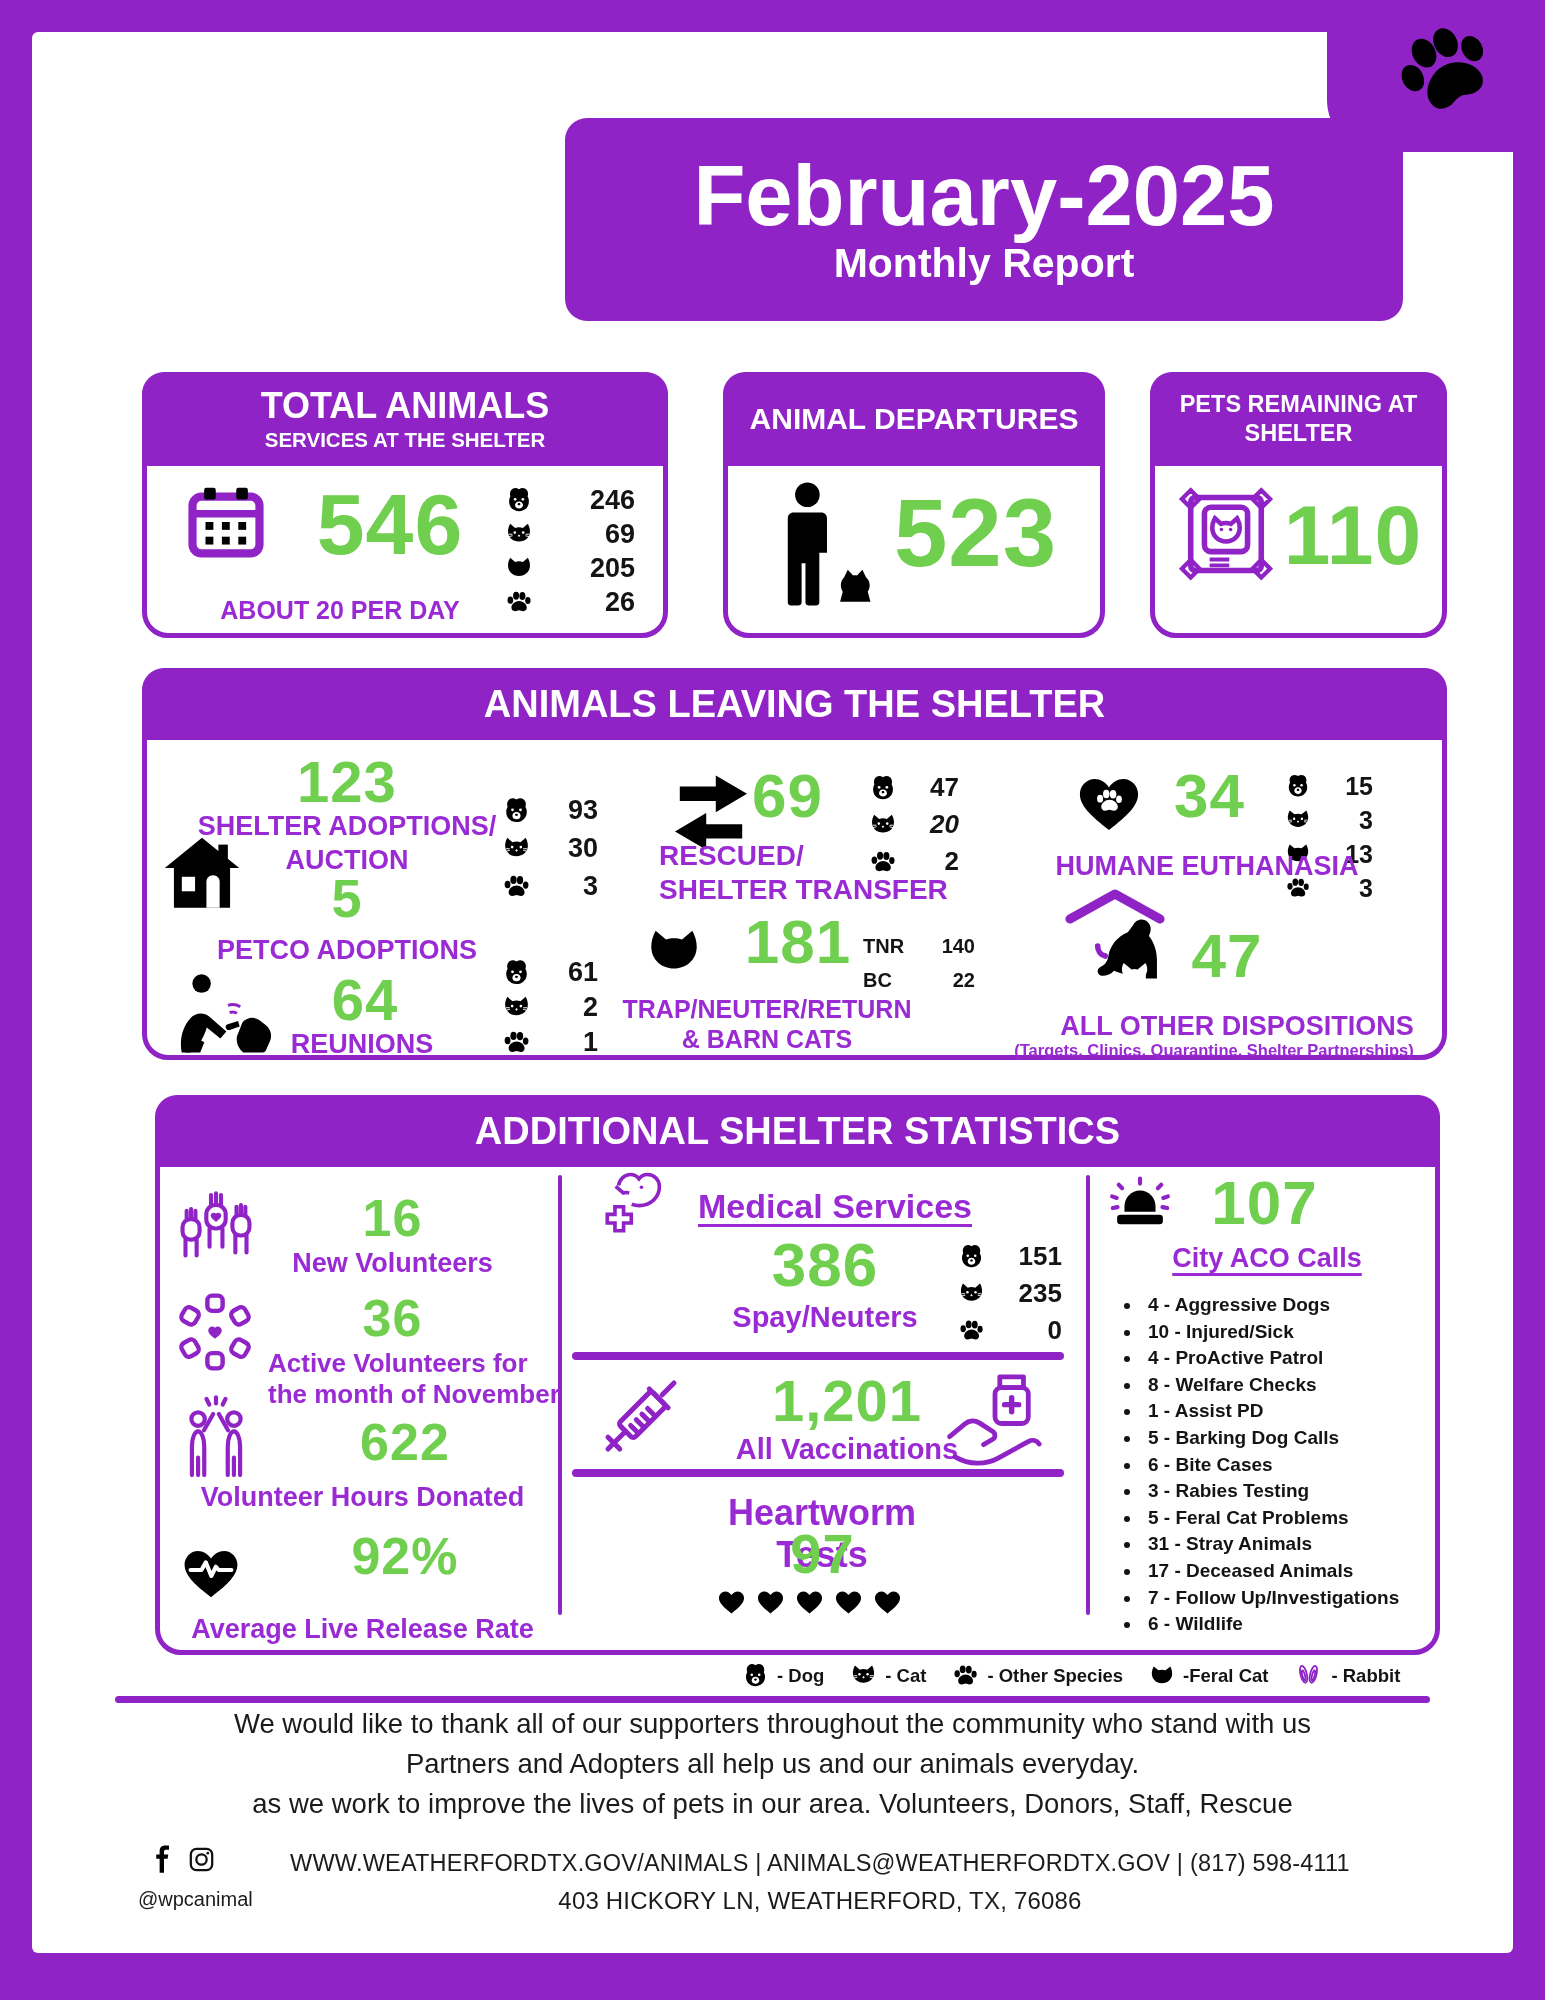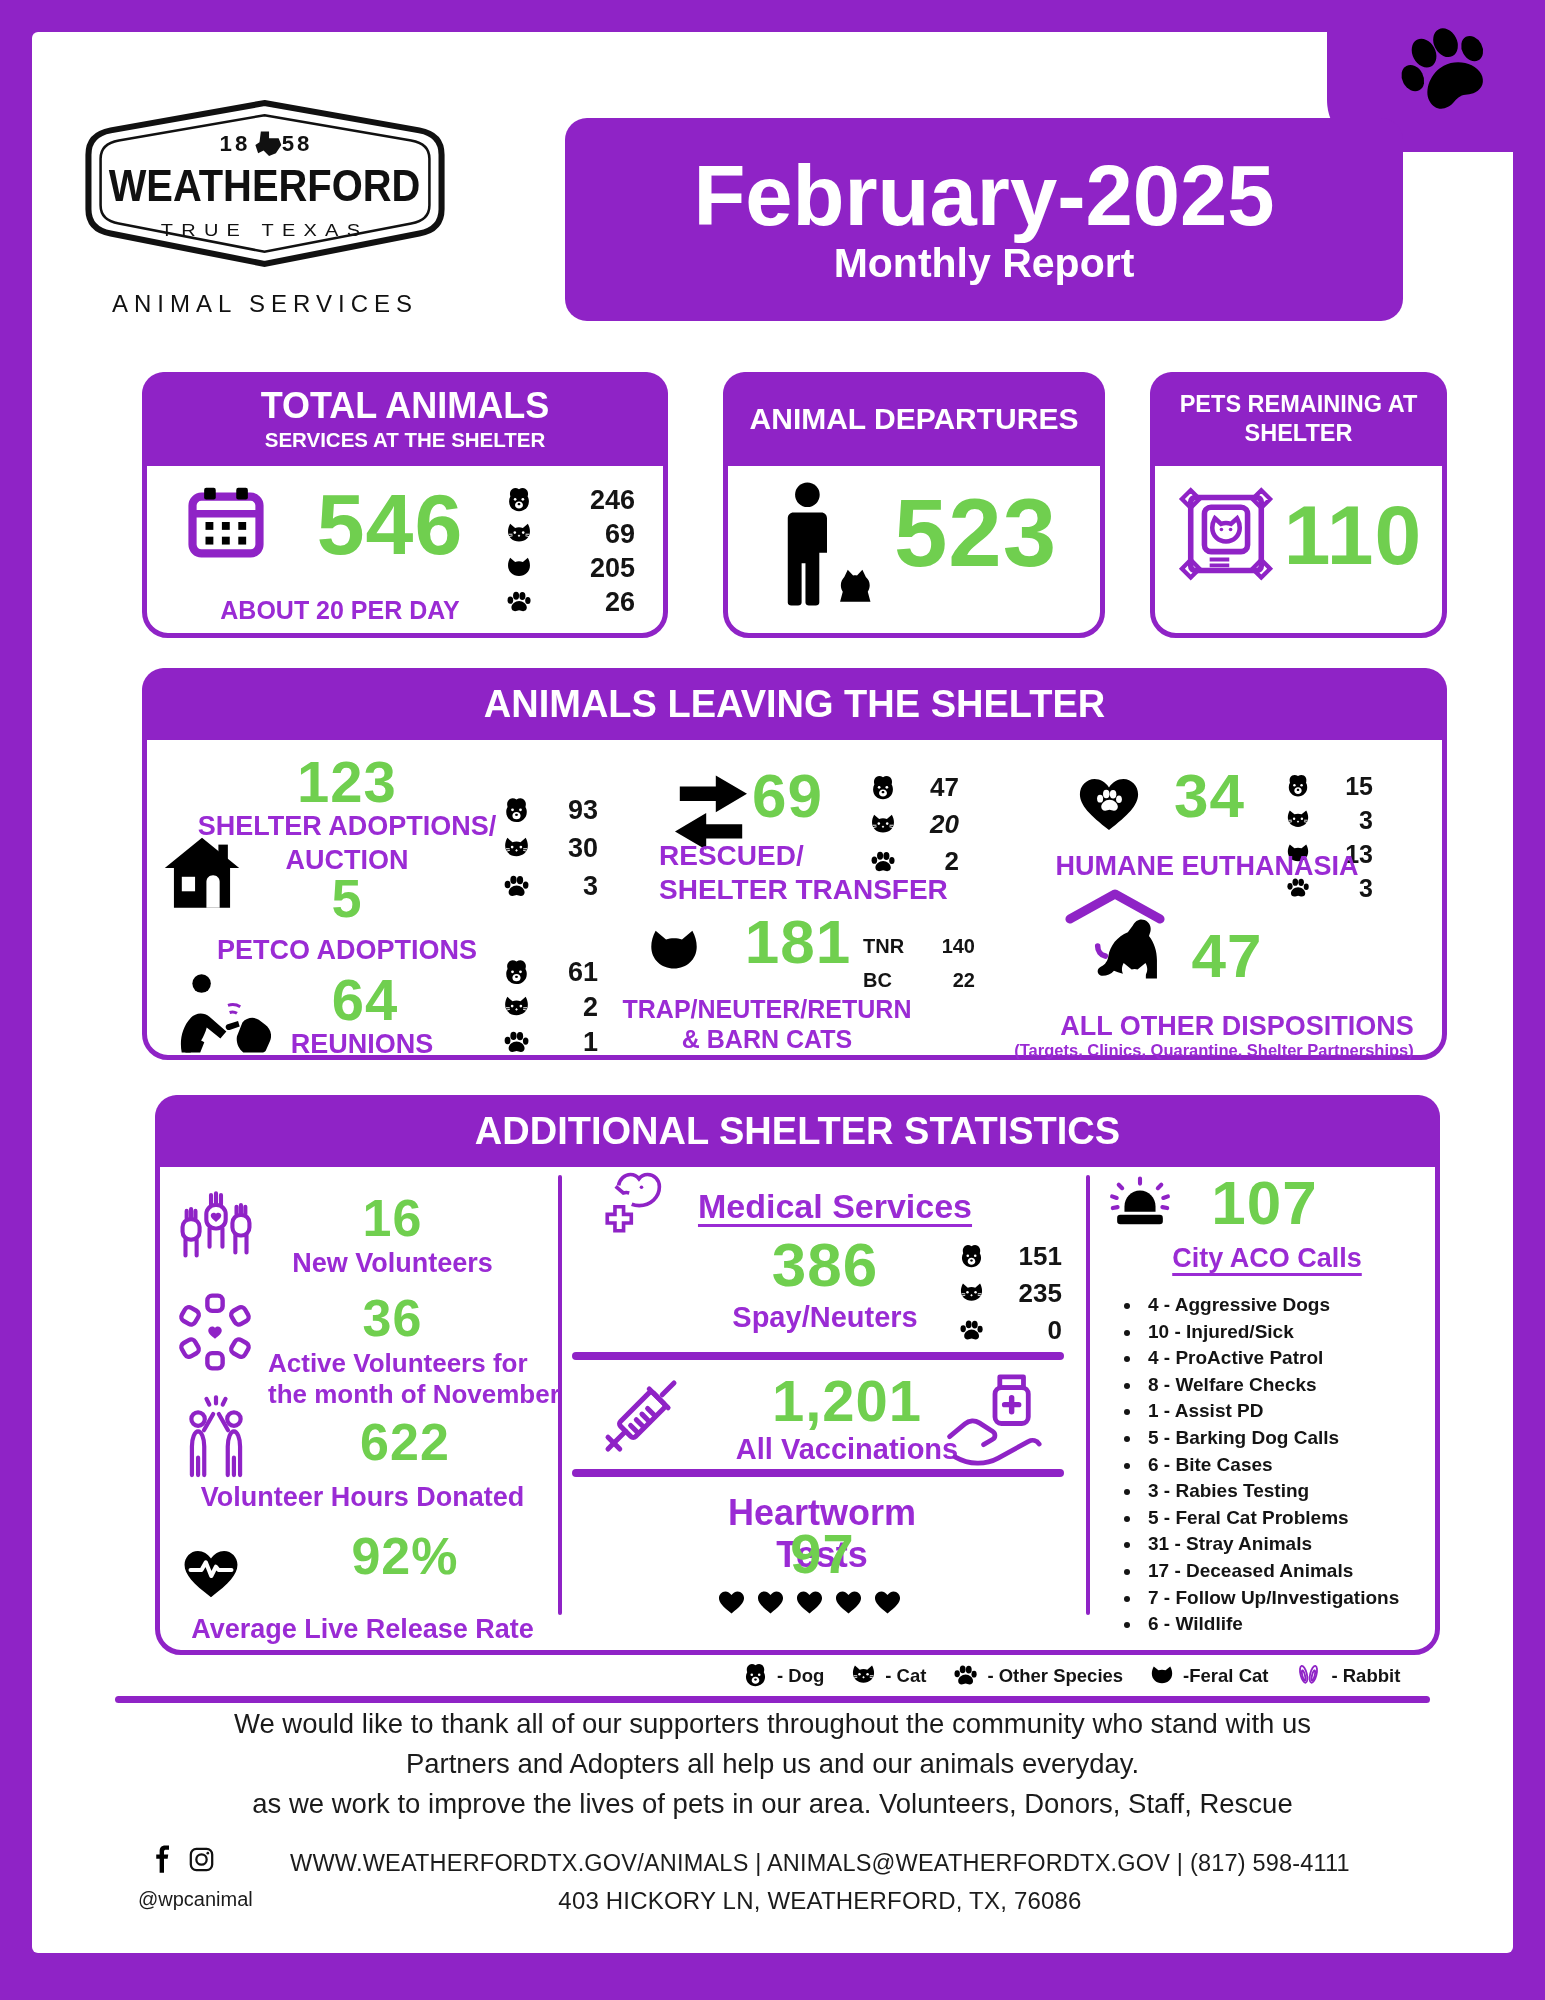--- a/index.html
+++ b/index.html
@@ -207,34 +207,20 @@
 
 <div class="page">
   <div class="inner"></div>
 
   <div class="corner">
     <svg style="position:absolute;left:62px;top:16px;width:112px;height:106px;color:#fff;transform:rotate(-28deg)">
         <use href="#i-paw"></use>
       </svg>
   </div>
 
-  <div class="abs" style="left:85px;top:98px;width:360px;">
-    <svg width="360" height="172" viewBox="0 0 355 170">
-      <path d="M177 5 L330 32 Q352 36 352 56 L352 110 Q352 130 330 134 L177 164 L25 134 Q3 130 3 110 L3 56 Q3 36 25 32 Z" fill="#fff" stroke="#111" stroke-width="6"></path>
-      <path d="M177 17 L322 42 Q340 45 340 60 L340 106 Q340 121 322 124 L177 152 L33 124 Q15 121 15 106 L15 60 Q15 45 33 42 Z" fill="none" stroke="#111" stroke-width="2.5"></path>
-      <text x="163" y="52" text-anchor="end" font-size="22" font-weight="bold" letter-spacing="3" fill="#111" font-family="Liberation Sans, sans-serif">18</text>
-      <g transform="translate(168 33) scale(1.35)" fill="#111">
-          <path d="M4 0h6v5h7l2 5-4 6-5 2-4-4-4 2-2-6 3-2z"></path>
-        </g>
-      <text x="194" y="52" font-size="22" font-weight="bold" letter-spacing="3" fill="#111" font-family="Liberation Sans, sans-serif">58</text>
-      <text x="177" y="102" text-anchor="middle" font-size="43" font-weight="bold" fill="#111" textLength="308" lengthAdjust="spacingAndGlyphs" font-family="Liberation Sans, sans-serif">WEATHERFORD</text>
-      <text x="177" y="136" text-anchor="middle" font-size="17" letter-spacing="7" fill="#111" textLength="205" lengthAdjust="spacingAndGlyphs" font-family="Liberation Sans, sans-serif">TRUE TEXAS</text>
-    </svg>
-    <div style="text-align:center;margin-top:16px;font-size:24px;letter-spacing:6px;color:#111;">ANIMAL SERVICES</div>
-  </div>
 
   <div class="banner-box" style="left:565px;top:118px;width:838px;height:203px;">
     <div style="font-size:85px;font-weight:bold;line-height:1;">February-2025</div>
     <div style="font-size:41px;font-weight:bold;margin-top:2px;">Monthly Report</div>
   </div>
 
   <div class="card" style="left:142px;top:372px;width:526px;height:266px;">
     <div class="card-head" style="height:94px;">
       <div style="font-size:36px;font-weight:bold;line-height:1.1;">TOTAL ANIMALS</div>
       <div style="font-size:20.5px;font-weight:bold;margin-top:3px;">SERVICES AT THE SHELTER</div>

